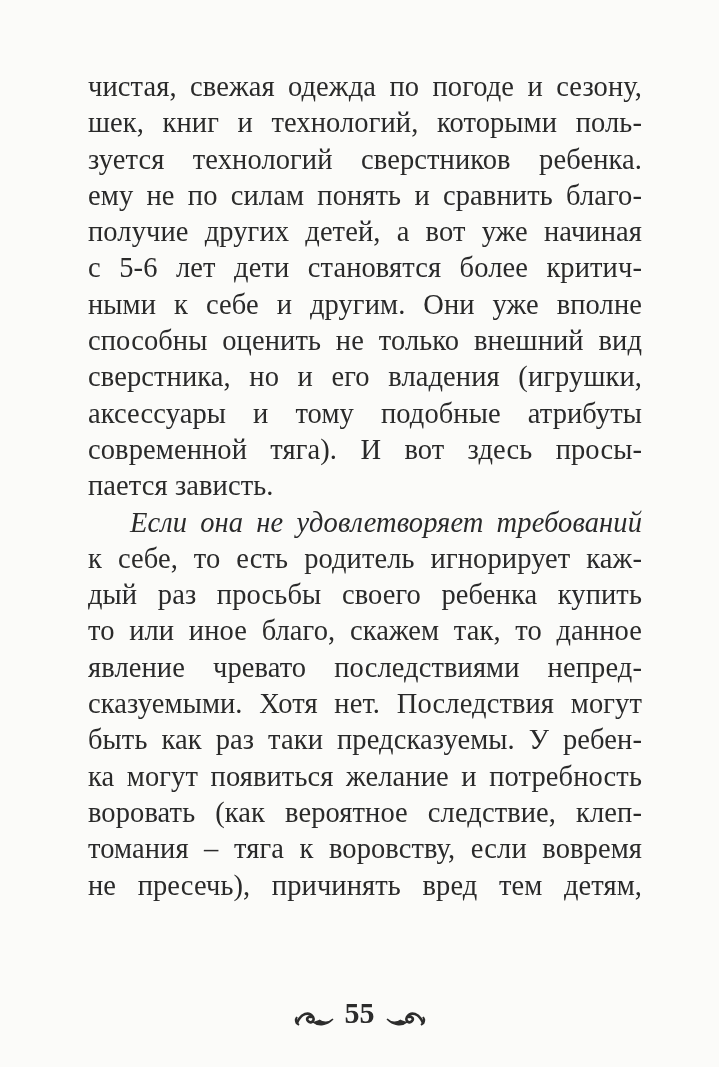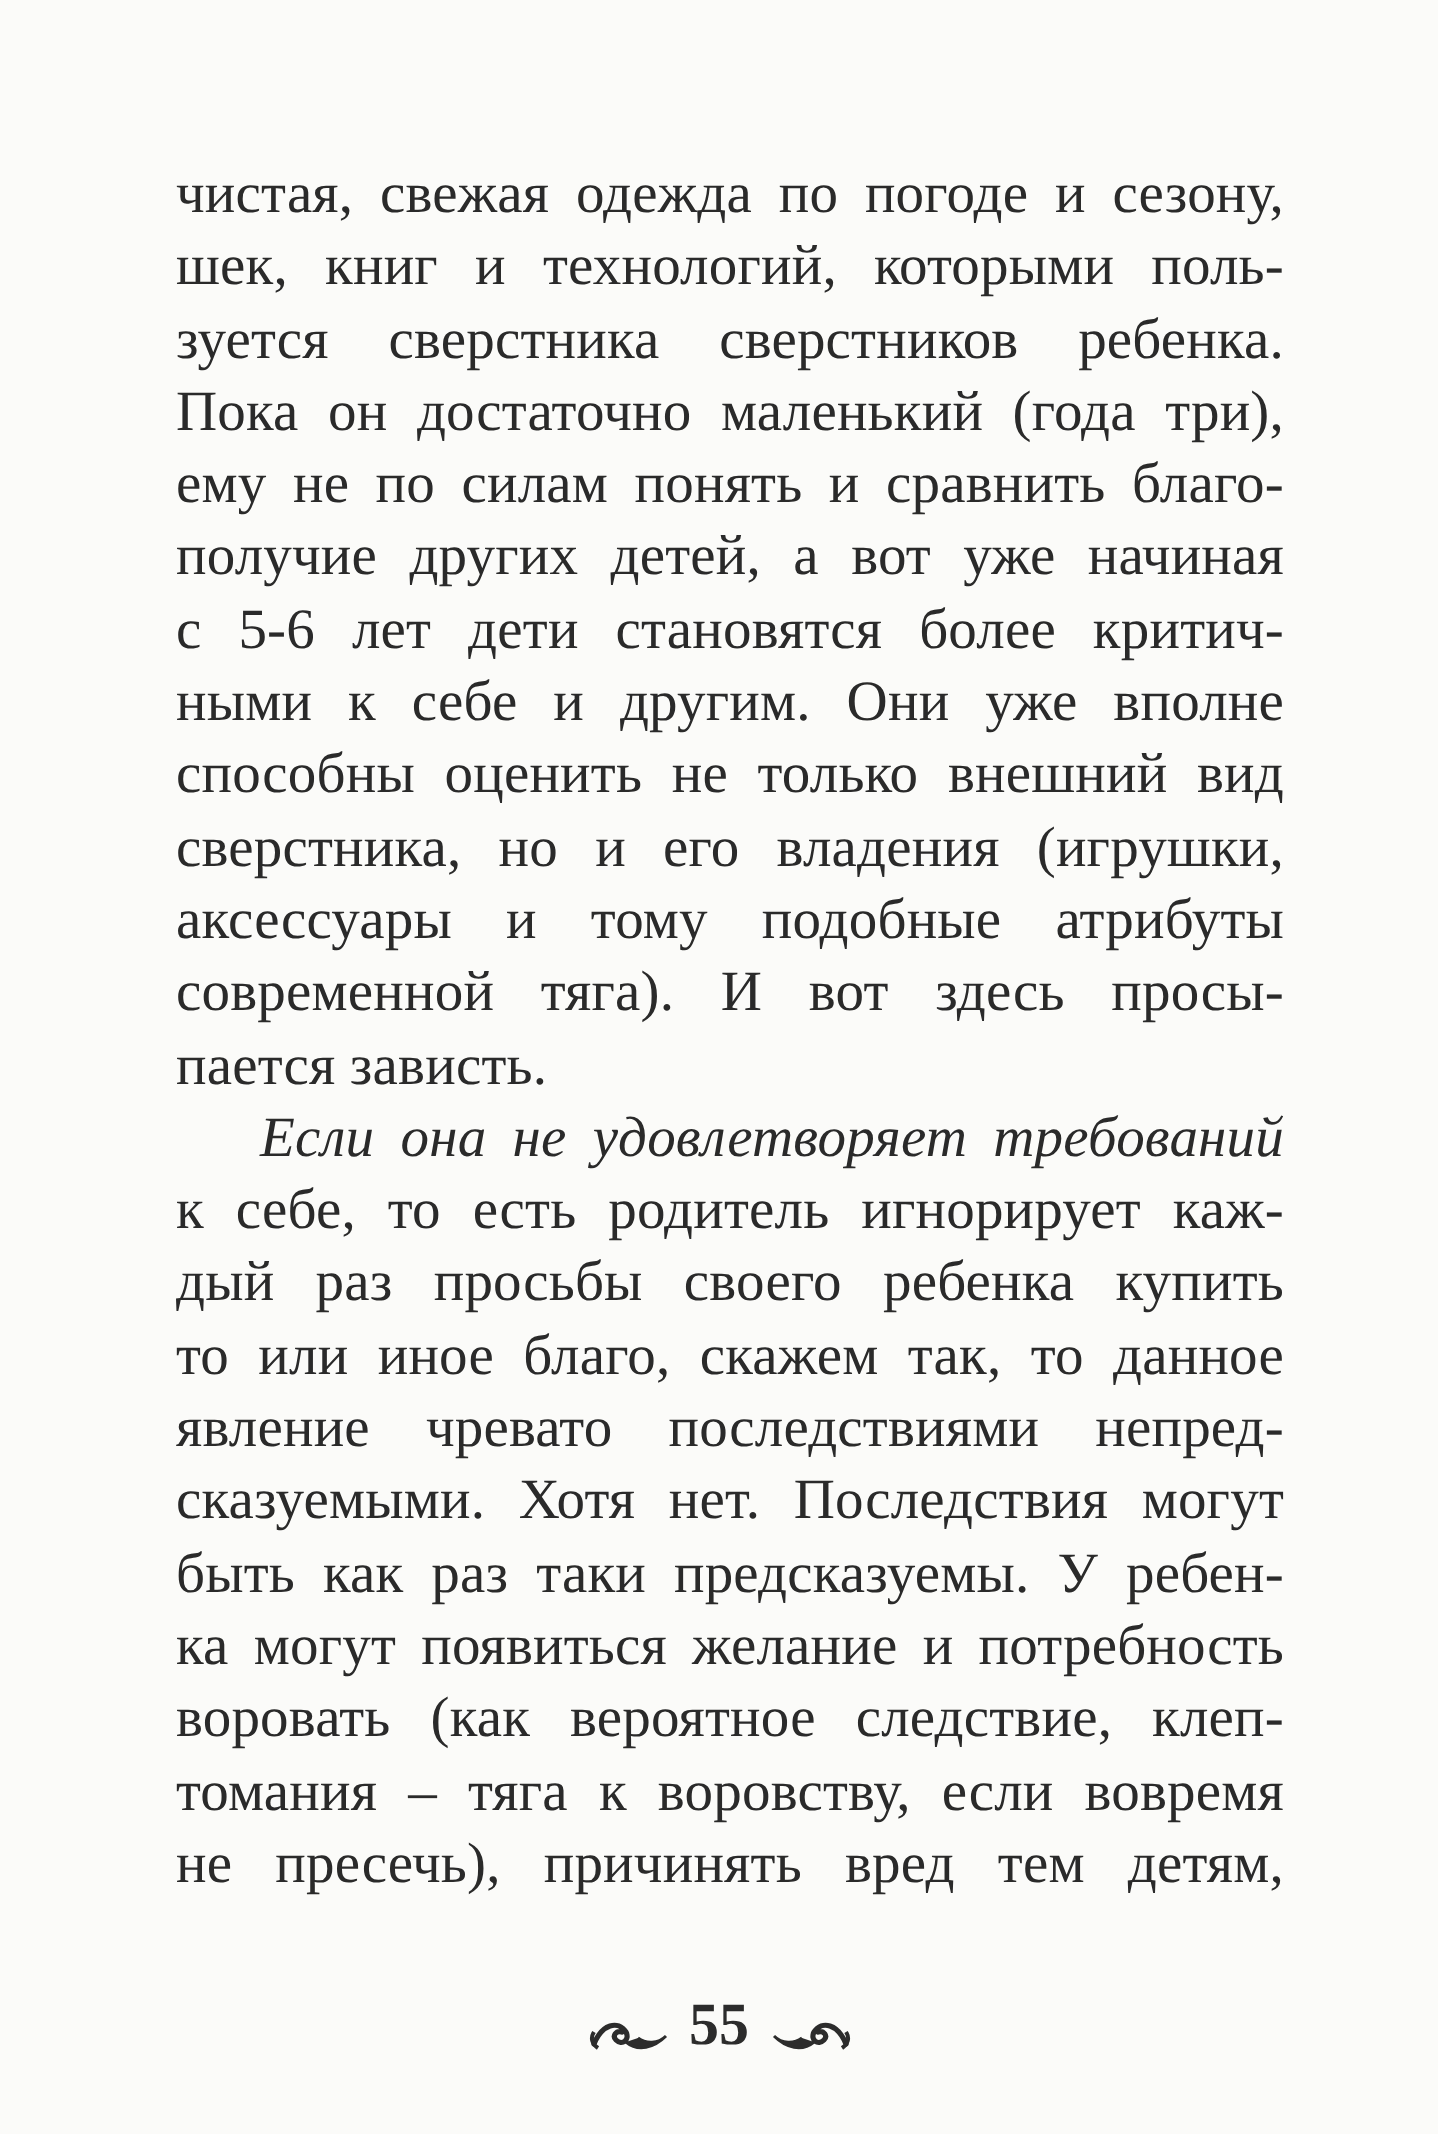--- a/index.html
+++ b/index.html
@@ -11,21 +11,21 @@
       height: 1067px;
       background: #fbfbf9;
       position: relative;
       overflow: hidden;
       color: #2a2a2a;
       font-family: "Liberation Serif", "DejaVu Serif", serif;
     }
     .page {
       position: absolute;
       left: 88px;
-      top: 80px;
+      top: 69px;
       width: 554px;
     }
     .line {
       display: block;
       height: 36.3px;
       line-height: 36.3px;
       font-size: 28.5px;
       white-space: nowrap;
       text-align: justify;
       text-align-last: justify;
@@ -62,22 +62,21 @@
       height: 22px;
     }
   </style>
 </head>
 <body>
 
 <div class="page">
   <div>
     <span class="line">чистая, свежая одежда по погоде и сезону,</span>
     <span class="line">шек, книг и технологий, которыми поль-</span>
-    <span class="line">зуется сверстника сверстников ребенка.</span>
-    <span class="line">Пока он достаточно маленький (года три),</span>
+    <span class="line">зуется технологий сверстников ребенка.</span>
     <span class="line">ему не по силам понять и сравнить благо-</span>
     <span class="line">получие других детей, а вот уже начиная</span>
     <span class="line">с 5-6 лет дети становятся более критич-</span>
     <span class="line">ными к себе и другим. Они уже вполне</span>
     <span class="line">способны оценить не только внешний вид</span>
     <span class="line">сверстника, но и его владения (игрушки,</span>
     <span class="line">аксессуары и тому подобные атрибуты</span>
     <span class="line">современной тяга). И вот здесь просы-</span>
     <span class="line last">пается зависть.</span>
   </div>

